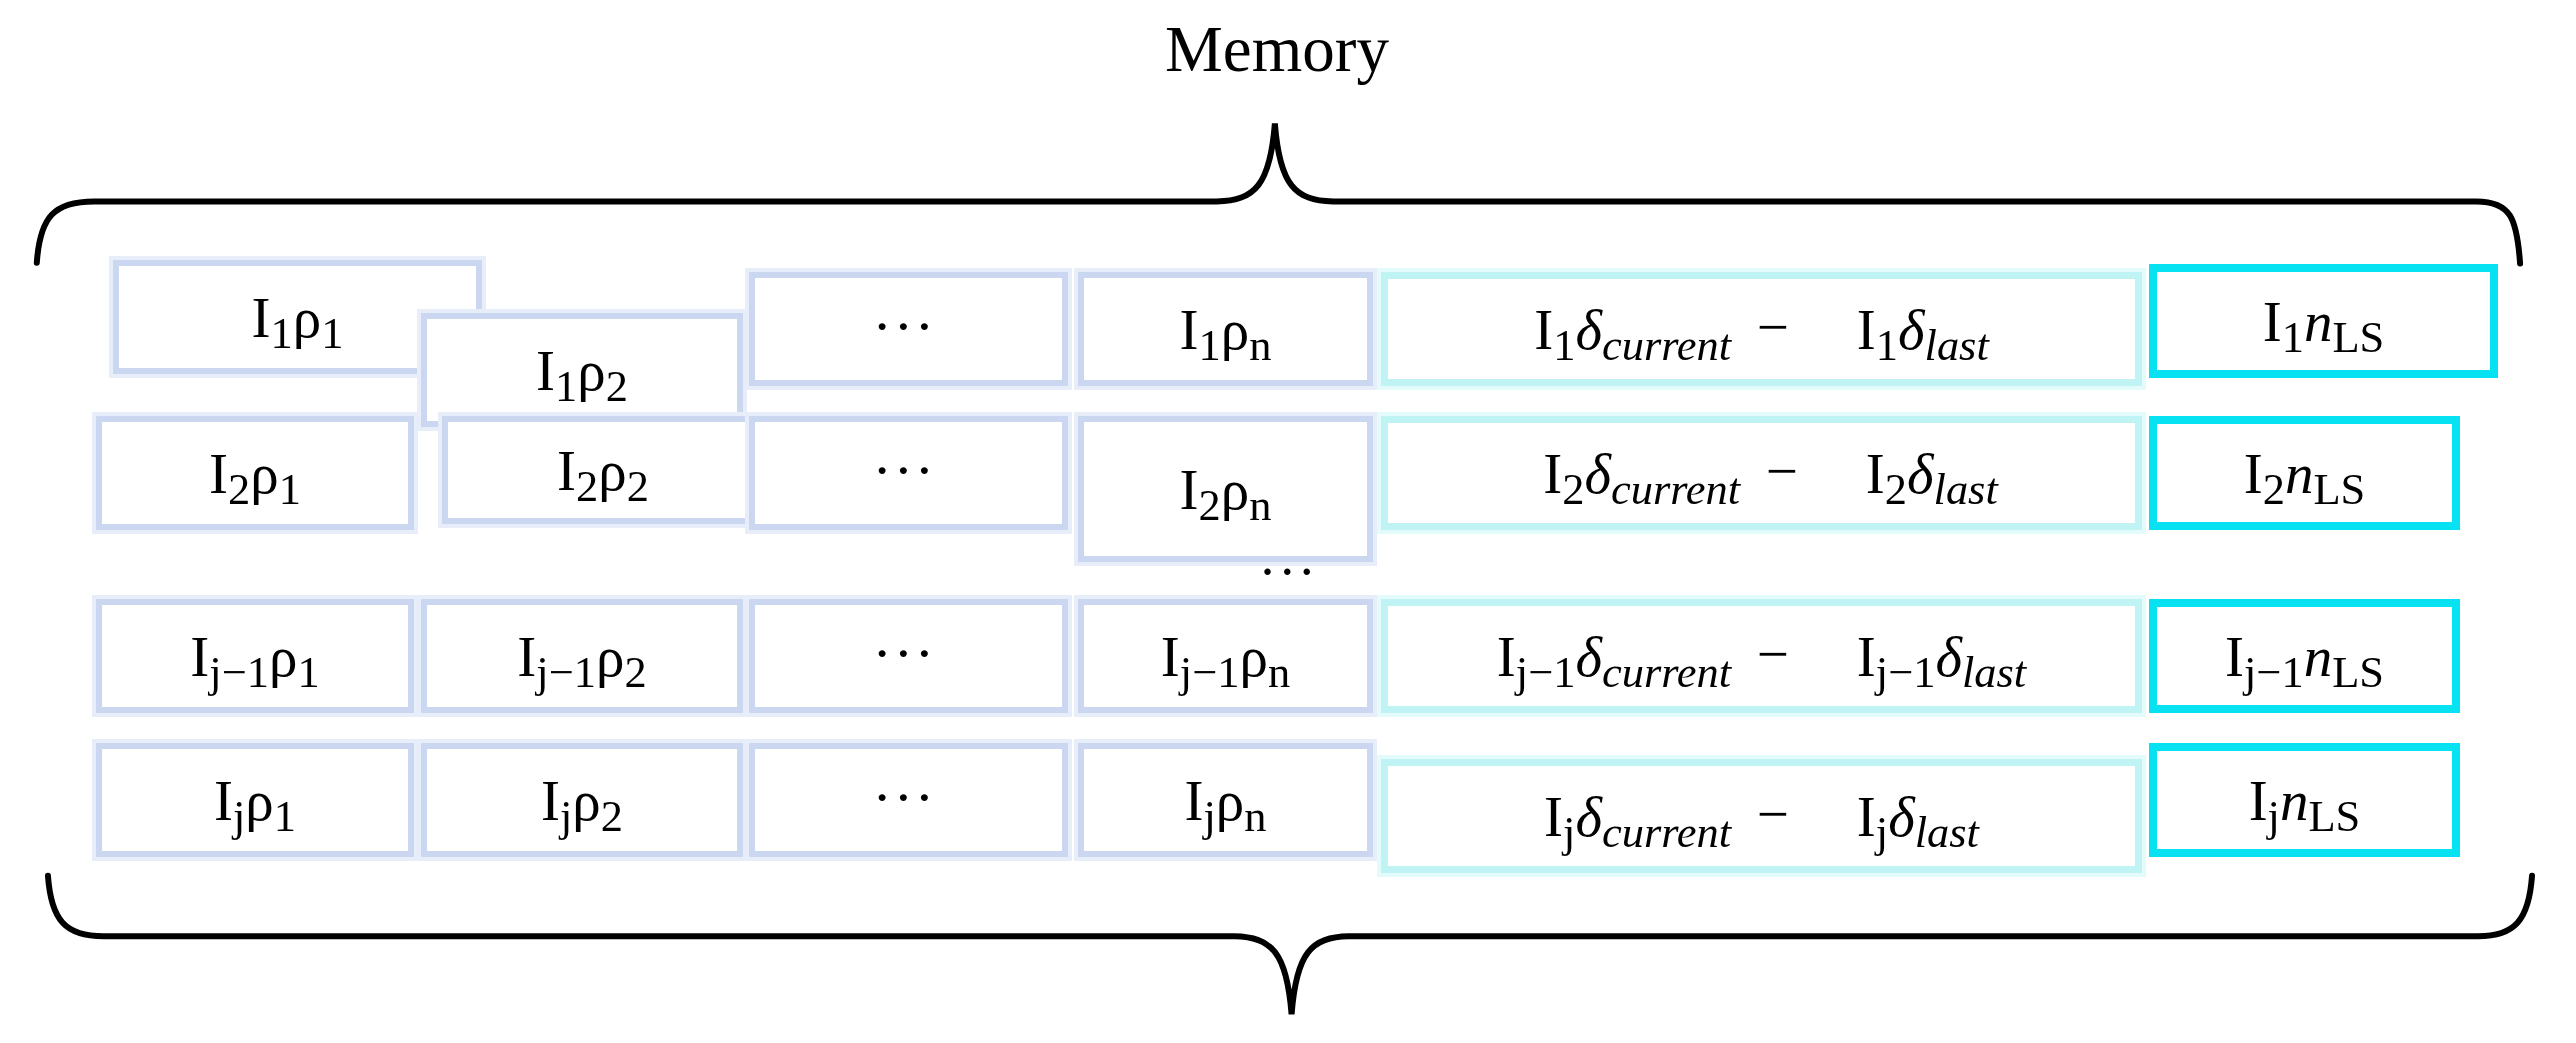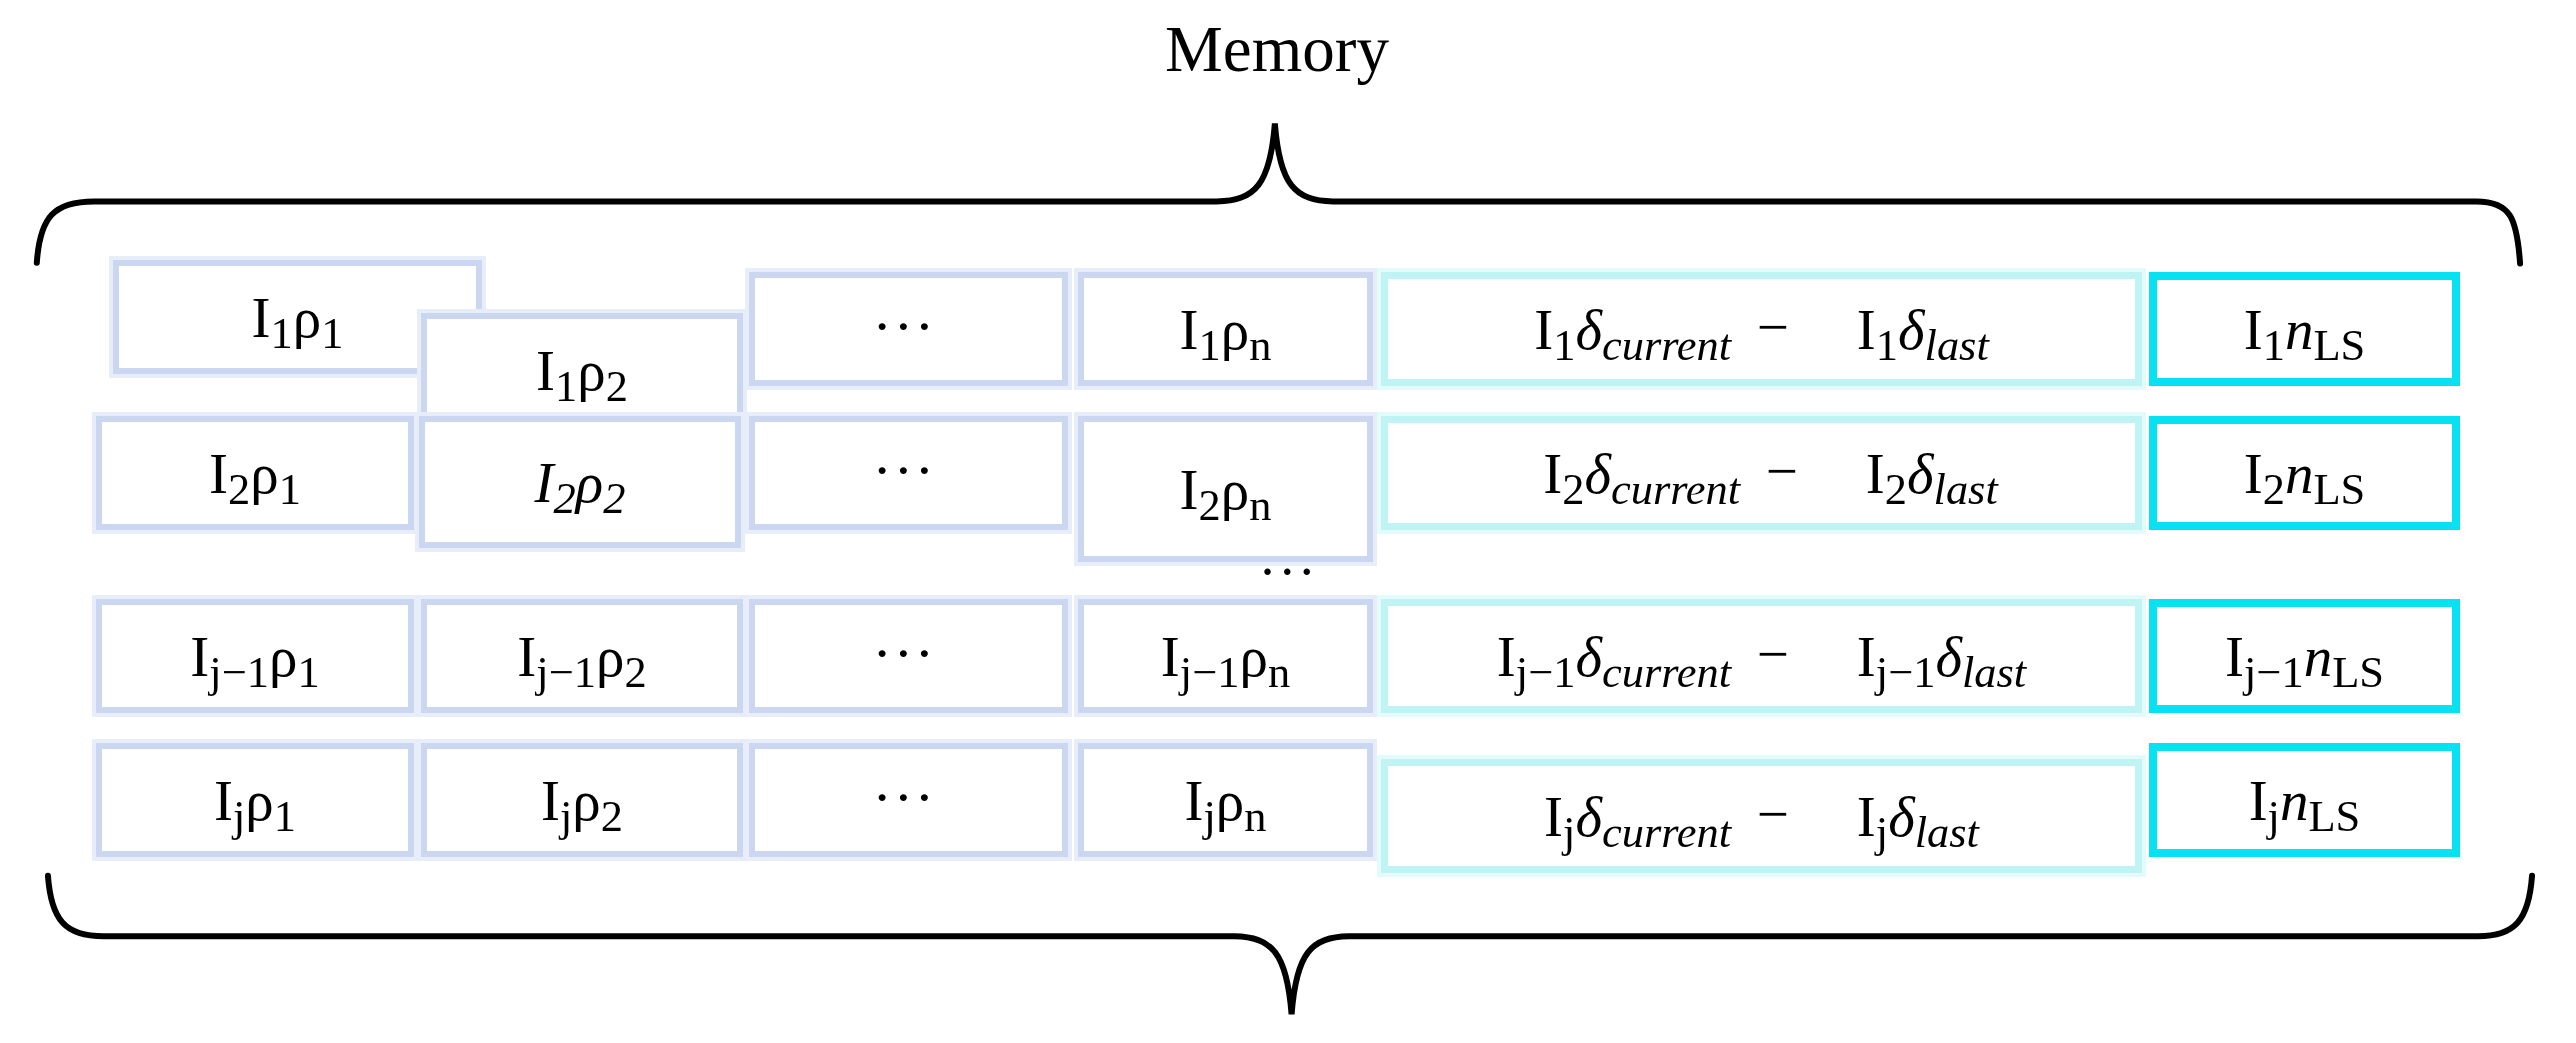--- a/index.html
+++ b/index.html
@@ -109,27 +109,27 @@
         <span class="dots-text">...</span>
       </div>
       <div class="cell rho-type" style="left: 1078px; top: 272px; width: 295px; height: 114px;">
         <span>I<sub>1</sub>ρ<sub>n</sub></span>
       </div>
       <div class="cell delta-type" style="left: 1381px; top: 272px; width: 761px; height: 114px; text-align: right;">
         <span>I<sub>1</sub><span class="it">δ</span><sub class="it">current</sub></span>
         <span class="minus">−</span>
         <span>I<sub>1</sub><span class="it">δ</span><sub class="it">last</sub></span>
       </div>
-      <div class="cell nls-type" style="left: 2149px; top: 272px; width: 311px; height: 114px; text-align: right;">
+      <div class="cell nls-type" style="left: 2149px; top: 264px; width: 349px; height: 114px; text-align: right;">
         <span>I<sub>1</sub><span class="it">n</span><sub>LS</sub></span>
       </div>
       <div class="cell rho-type" style="left: 96px; top: 416px; width: 318px; height: 114px;">
         <span>I<sub>2</sub>ρ<sub>1</sub></span>
       </div>
-      <div class="cell rho-type" style="left: 419px; top: 416px; width: 322px; height: 132px; font-style: italic;">
+      <div class="cell rho-type" style="left: 442px; top: 416px; width: 322px; height: 108px;">
         <span>I<sub>2</sub>ρ<sub>2</sub></span>
       </div>
       <div class="cell rho-type" style="left: 749px; top: 416px; width: 319px; height: 114px;">
         <span class="dots-text">...</span>
       </div>
       <div class="cell rho-type" style="left: 1078px; top: 416px; width: 295px; height: 146px;">
         <span>I<sub>2</sub>ρ<sub>n</sub></span>
       </div>
       <div class="cell delta-type" style="left: 1381px; top: 416px; width: 761px; height: 114px; padding-left: 18px;">
         <span>I<sub>2</sub><span class="it">δ</span><sub class="it">current</sub></span>

